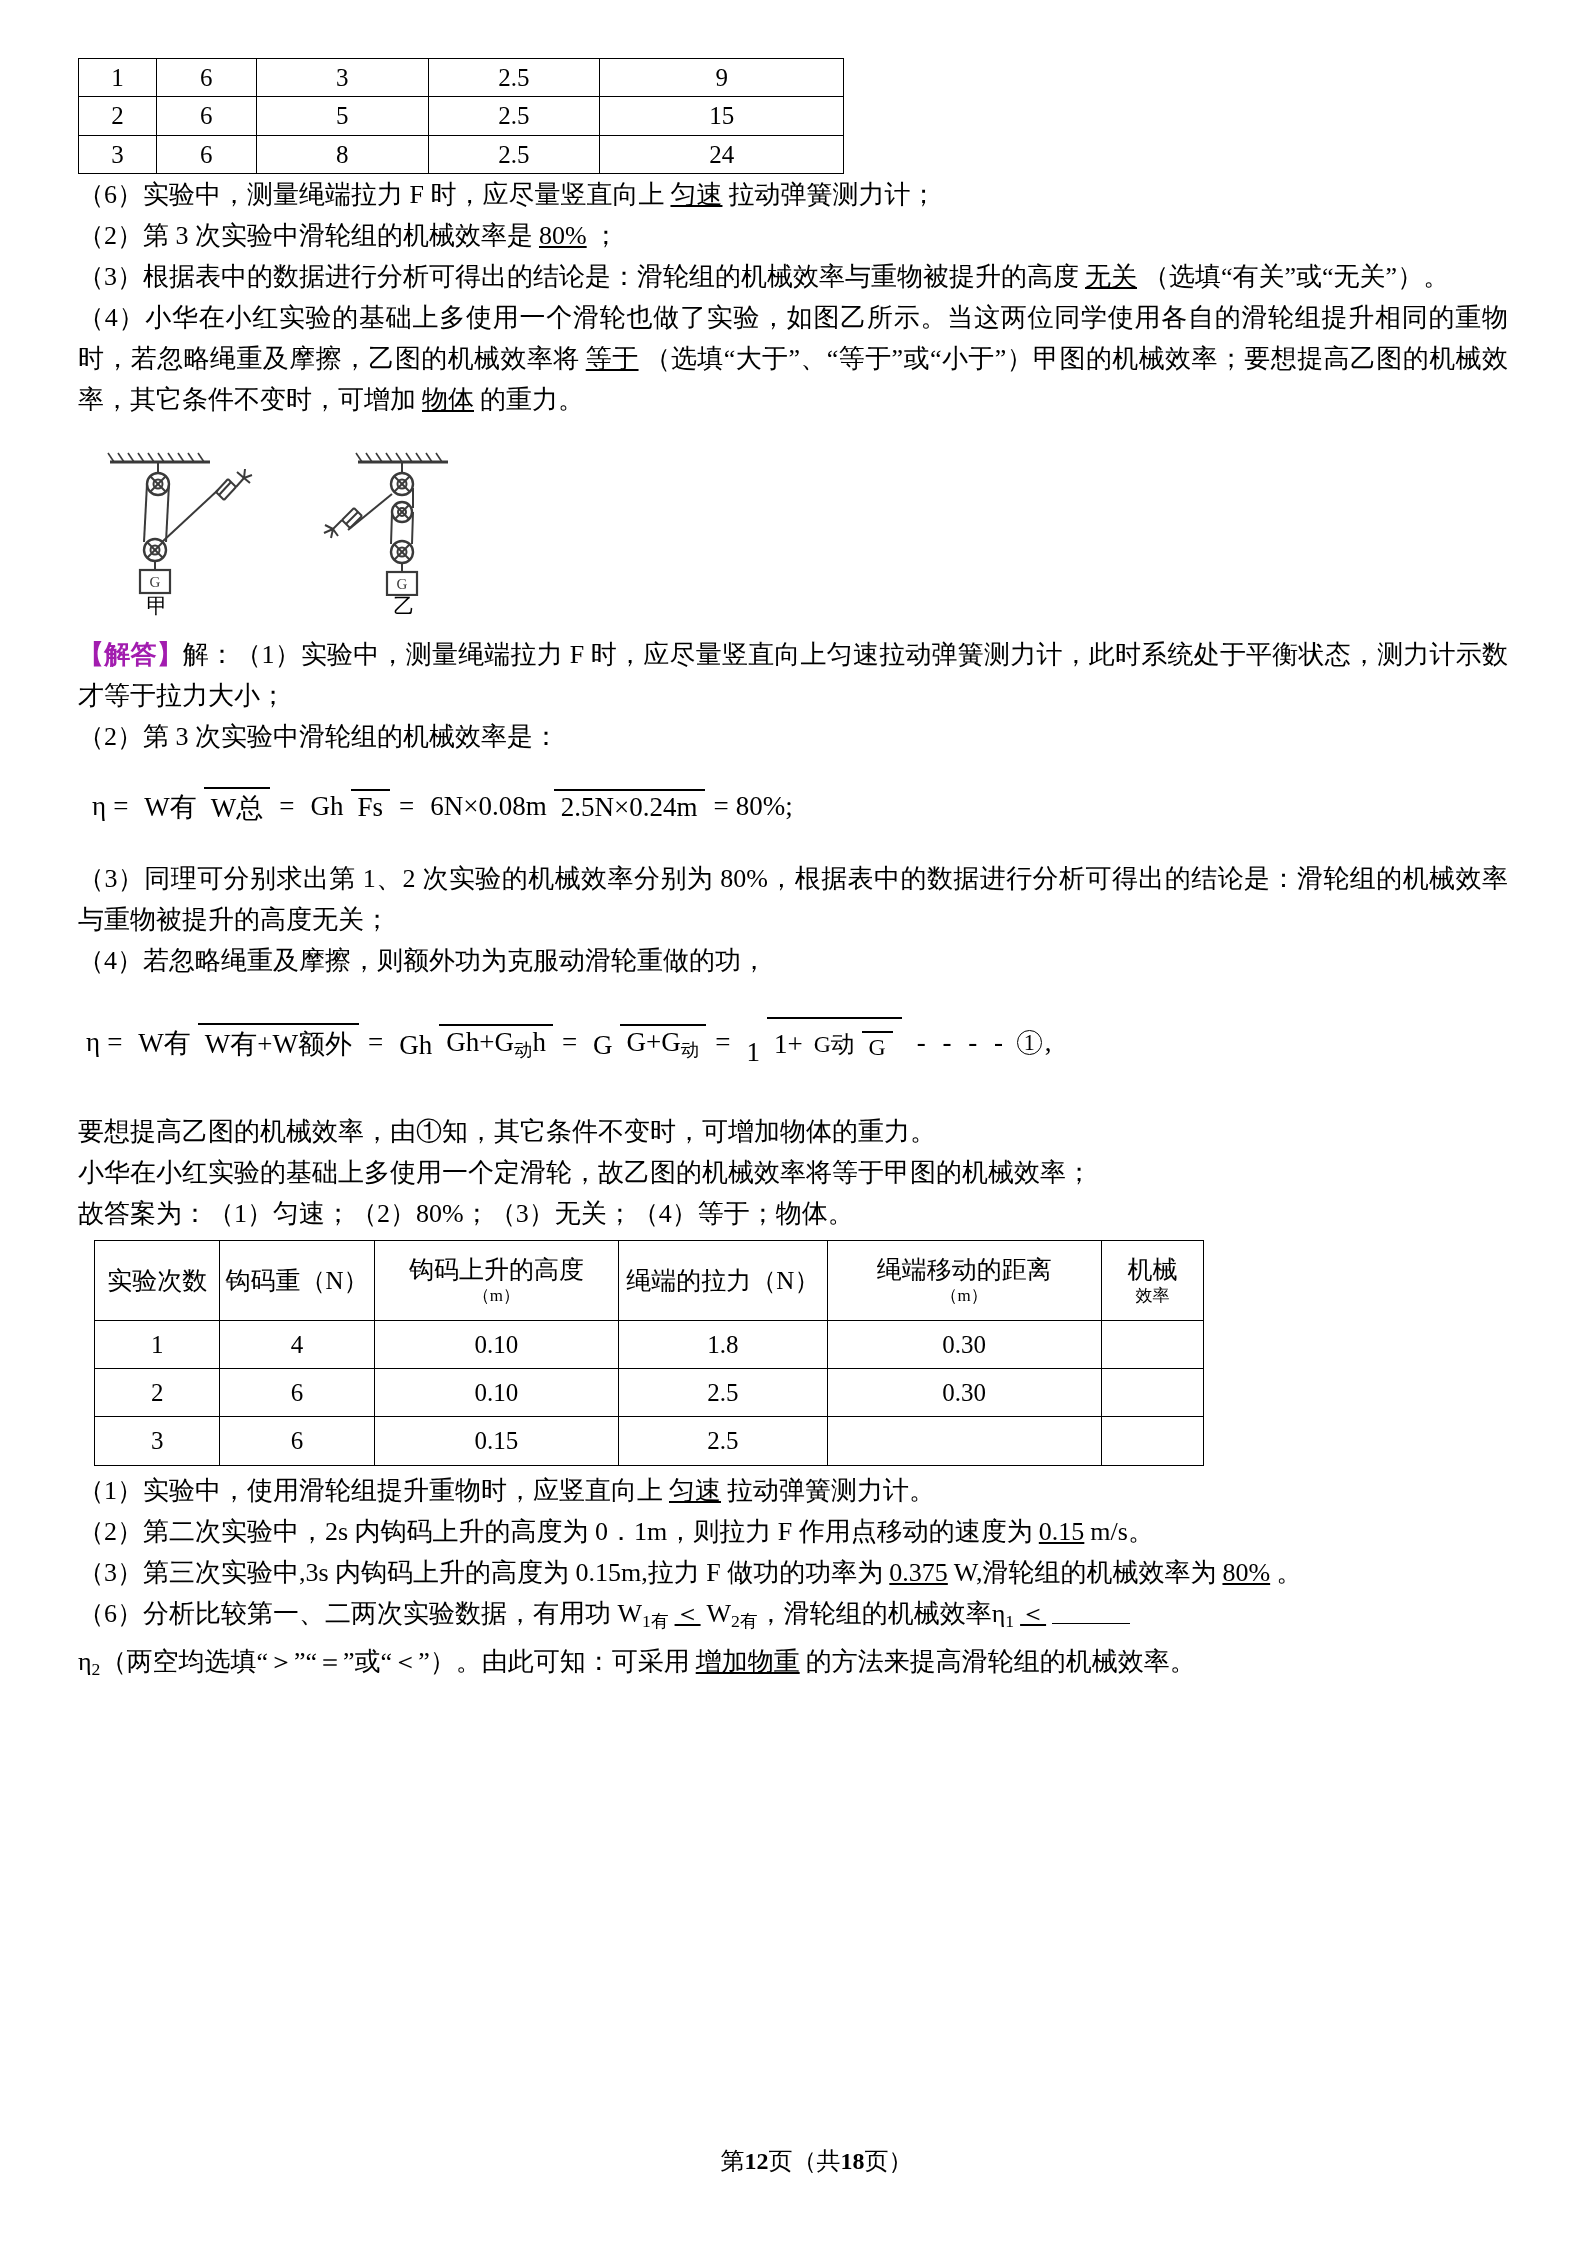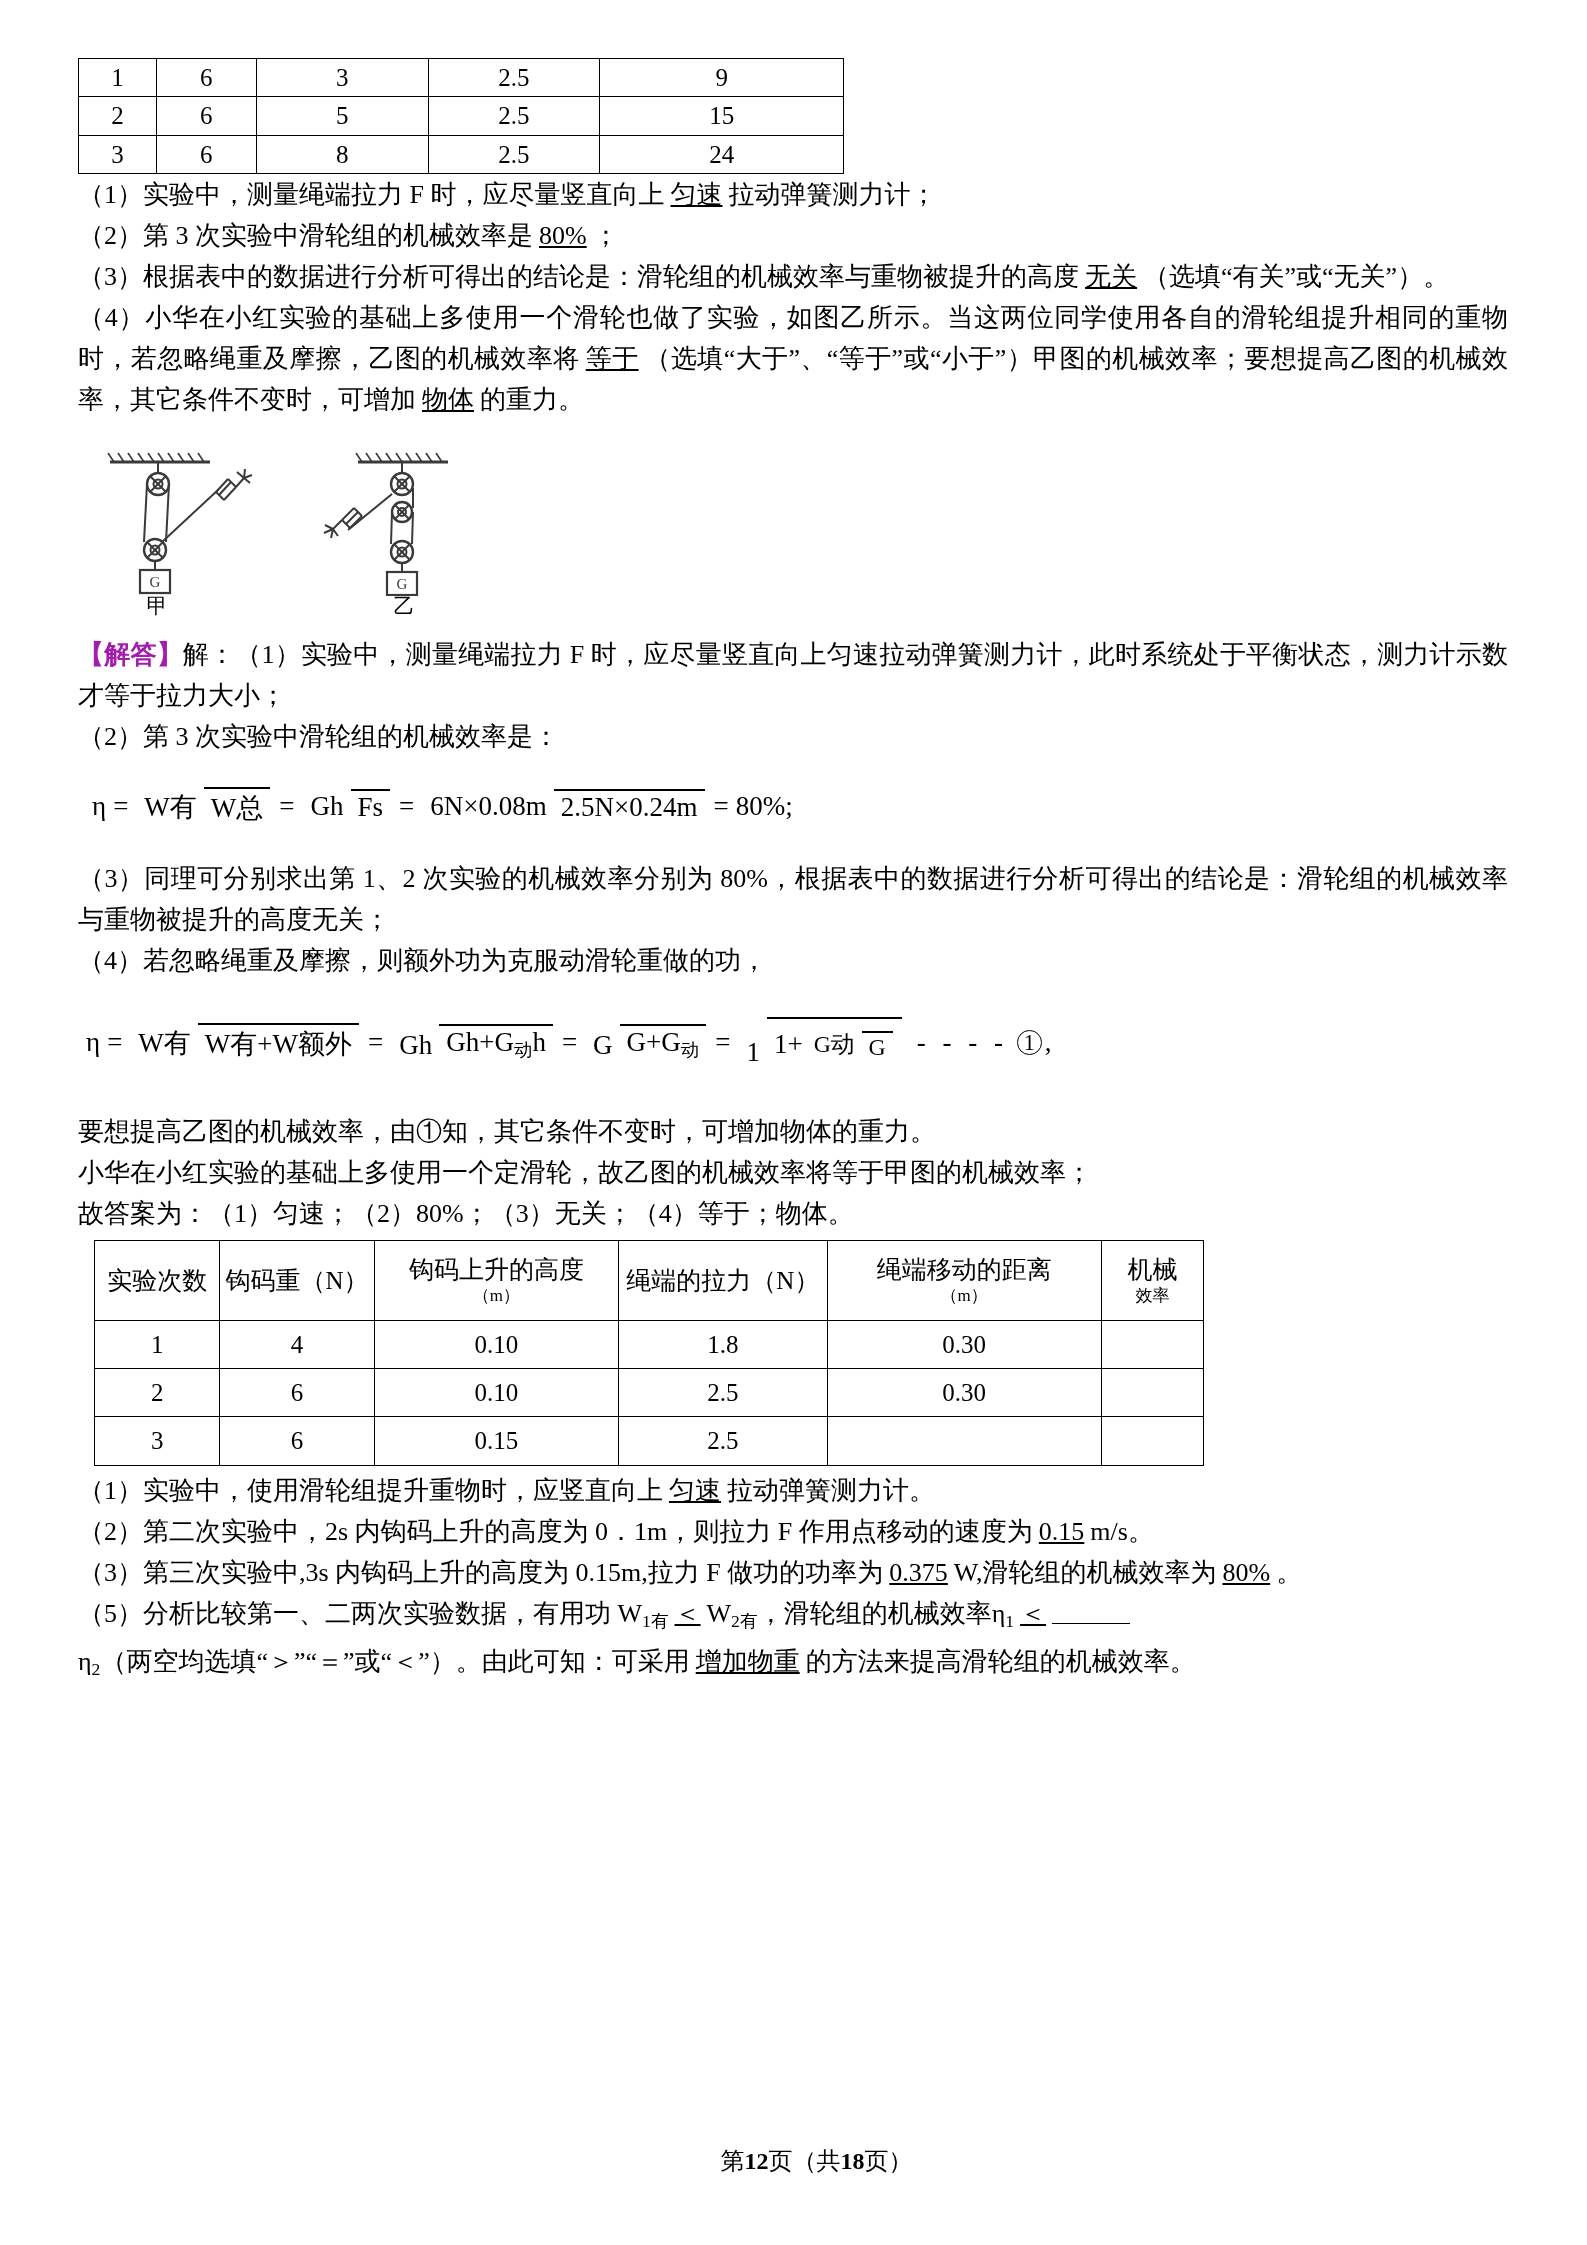--- a/index.html
+++ b/index.html
@@ -171,21 +171,21 @@
         <td>3</td>
         <td>6</td>
         <td>8</td>
         <td>2.5</td>
         <td>24</td>
       </tr>
     </tbody>
   </table>
 
   <p class="para">
-    <span>（1）实验中，测量绳端拉力 F 时，应尽量竖直向上</span><span class="blank">匀速</span><span>拉动弹簧测力计；</span>
+    <span>（6）实验中，测量绳端拉力 F 时，应尽量竖直向上</span><span class="blank">匀速</span><span>拉动弹簧测力计；</span>
   </p>
   <p class="para">
     <span>（2）第 3 次实验中滑轮组的机械效率是</span><span class="blank">80%</span><span>；</span>
   </p>
   <p class="para">
     <span>（3）根据表中的数据进行分析可得出的结论是：滑轮组的机械效率与重物被提升的高度</span><span class="blank">无关</span><span>（选填“有关”或“无关”）。</span>
   </p>
   <p class="para">
     <span>（4）小华在小红实验的基础上多使用一个滑轮也做了实验，如图乙所示。当这两位同学使用各自的滑轮组提升相同的重物时，若忽略绳重及摩擦，乙图的机械效率将</span><span class="blank">等于</span><span>（选填“大于”、“等于”或“小于”）甲图的机械效率；要想提高乙图的机械效率，其它条件不变时，可增加</span><span class="blank">物体</span><span>的重力。</span>
   </p>
@@ -445,21 +445,21 @@
   <p class="para">
     <span>（1）实验中，使用滑轮组提升重物时，应竖直向上</span><span class="blank">匀速</span><span>拉动弹簧测力计。</span>
   </p>
   <p class="para">
     <span>（2）第二次实验中，2s 内钩码上升的高度为 0．1m，则拉力 F 作用点移动的速度为</span><span class="blank">0.15</span><span>m/s。</span>
   </p>
   <p class="para">
     <span>（3）第三次实验中,3s 内钩码上升的高度为 0.15m,拉力 F 做功的功率为</span><span class="blank">0.375</span><span>W,滑轮组的机械效率为</span><span class="blank">80%</span><span>。</span>
   </p>
   <p class="para">
-    <span>（5）分析比较第一、二两次实验数据，有用功 W</span><span class="sub">1有</span><span class="blank">＜</span><span>W</span><span class="sub">2有</span><span>，滑轮组的机械效率η</span><span class="sub">1</span><span class="blank">＜</span><span class="blank-empty"></span><br><span>η</span><span class="sub">2</span><span>（两空均选填“＞”“＝”或“＜”）。由此可知：可采用</span><span class="blank">增加物重</span><span>的方法来提高滑轮组的机械效率。</span>
+    <span>（6）分析比较第一、二两次实验数据，有用功 W</span><span class="sub">1有</span><span class="blank">＜</span><span>W</span><span class="sub">2有</span><span>，滑轮组的机械效率η</span><span class="sub">1</span><span class="blank">＜</span><span class="blank-empty"></span><br><span>η</span><span class="sub">2</span><span>（两空均选填“＞”“＝”或“＜”）。由此可知：可采用</span><span class="blank">增加物重</span><span>的方法来提高滑轮组的机械效率。</span>
   </p>
 
 </div>
 
 <div class="footer">
   <span>第</span><b>12</b><span>页（共</span><b>18</b><span>页）</span>
 </div>
 </div>
 
 </body></html>

